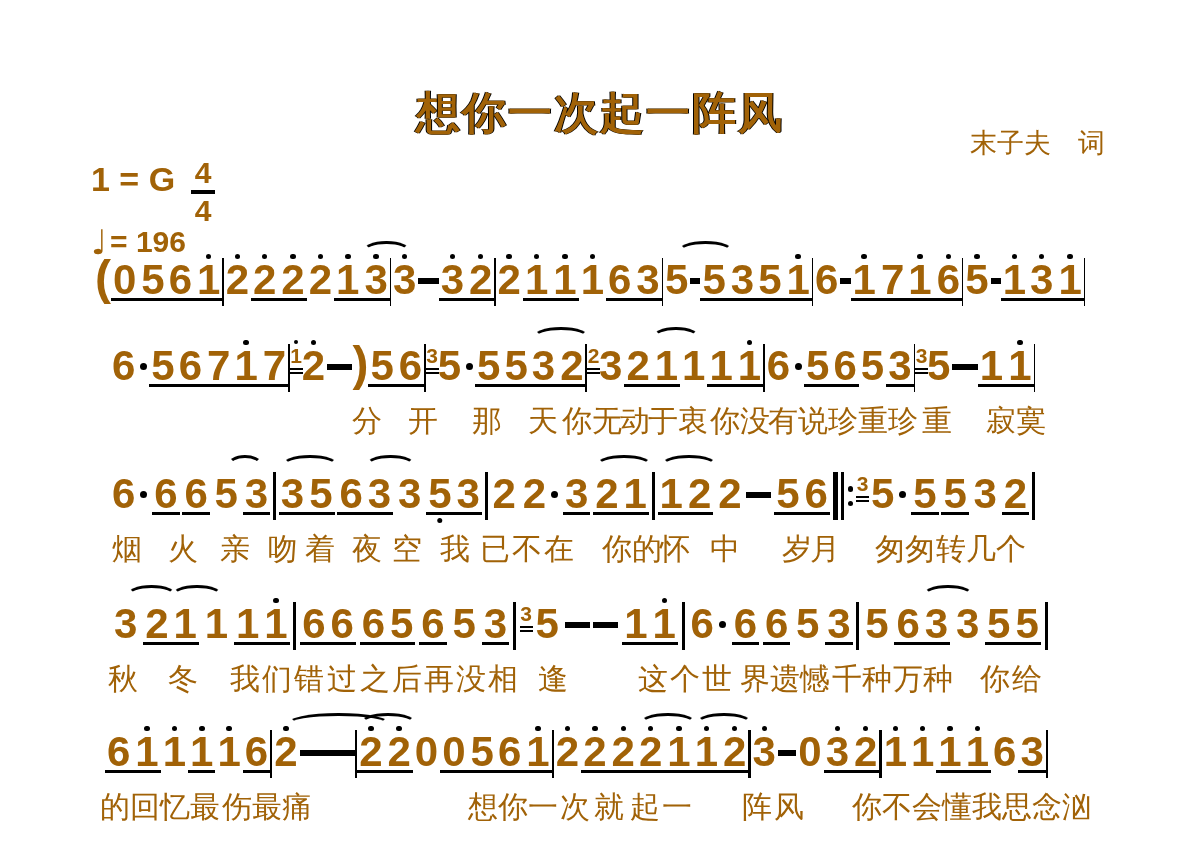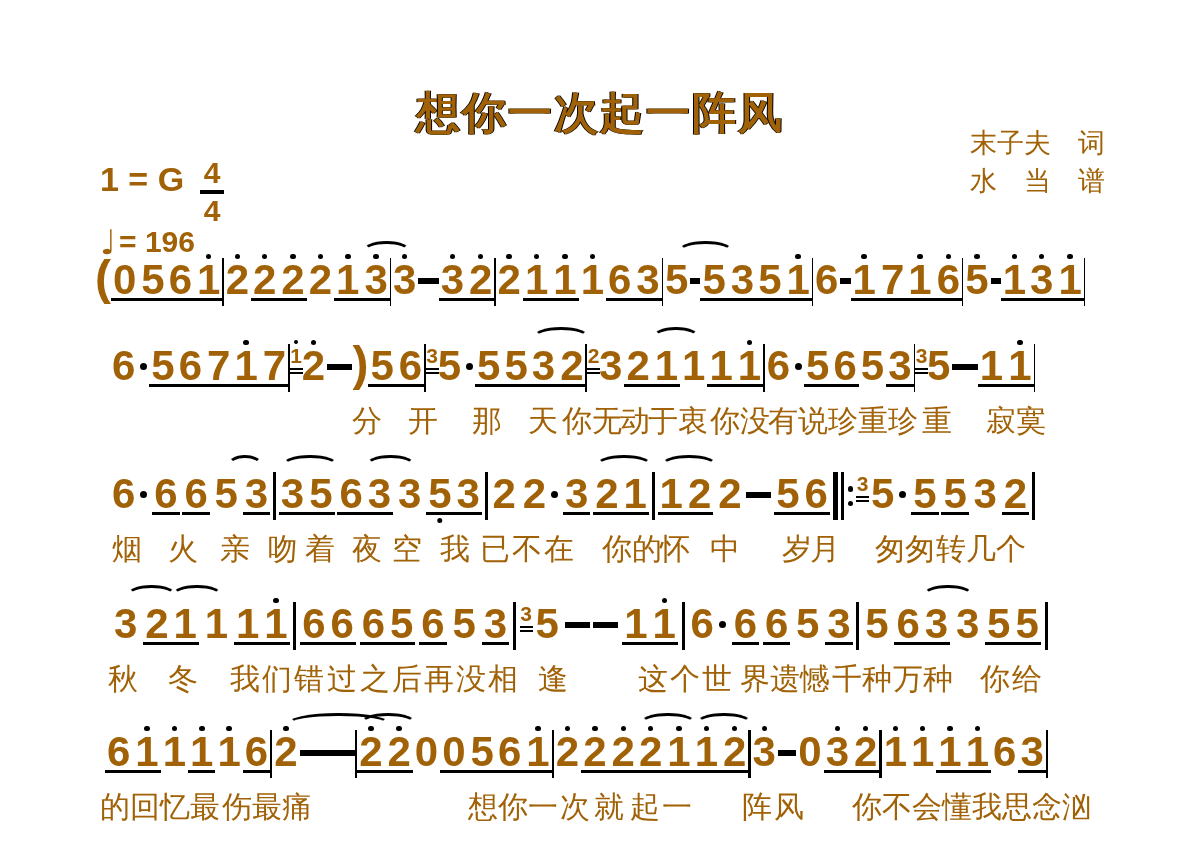--- a/index.html
+++ b/index.html
@@ -3,21 +3,21 @@
 <meta charset="utf-8">
 <style>
   html,body{margin:0;padding:0;background:#fff;}
   .page{position:relative;width:1200px;height:850px;background:#fff;color:#a16207;
         font-family:"Liberation Sans",sans-serif;overflow:hidden;}
   .title{position:absolute;top:84px;left:0;width:100%;text-align:center;
          font-size:44px;font-weight:900;letter-spacing:2px;
          text-shadow:0.9px 0 #000,-0.9px 0 #000;}
   .credits{position:absolute;top:124px;right:95px;text-align:right;font-size:27px;
            line-height:38px;font-family:"Liberation Serif",serif;}
-  .keyblock{position:absolute;left:100px;top:146px;}
+  .keyblock{position:absolute;left:91px;top:146px;}
   .keyrow{display:flex;align-items:center;font-weight:bold;font-size:34px;}
   .frac{display:inline-flex;flex-direction:column;align-items:center;margin-left:16px;
         transform:translateY(12px);font-size:30px;line-height:1;font-weight:bold;}
   .frac .fbar{width:24px;height:3.5px;background:#000;margin:2px 0;}
   .temporow{display:flex;align-items:center;font-weight:bold;font-size:30px;margin-top:8px;}
   .qnote{font-family:"DejaVu Sans",sans-serif;font-size:34px;margin-right:3px;font-weight:normal;}
   .singer{position:absolute;top:162px;left:0;width:100%;text-align:center;font-size:25px;
           font-family:"Liberation Serif",serif;}
 
   .score-line{position:absolute;left:0;width:1200px;height:118px;}
@@ -50,21 +50,20 @@
   .lyr{position:absolute;font-size:30px;font-family:"Liberation Serif",serif;top:70px;line-height:1;}
 </style>
 </head>
 <body>
 
 <div class="page">
   <div class="title">想你一次起一阵风</div>
 
   <div class="credits">
     <div>末子夫　词</div>
-    <div>水　当　谱</div>
   </div>
 
   <div class="keyblock">
     <div class="keyrow">
       <span>1 = G</span>
       <span class="frac">
         <span>4</span>
         <span class="fbar"></span>
         <span>4</span>
       </span>

